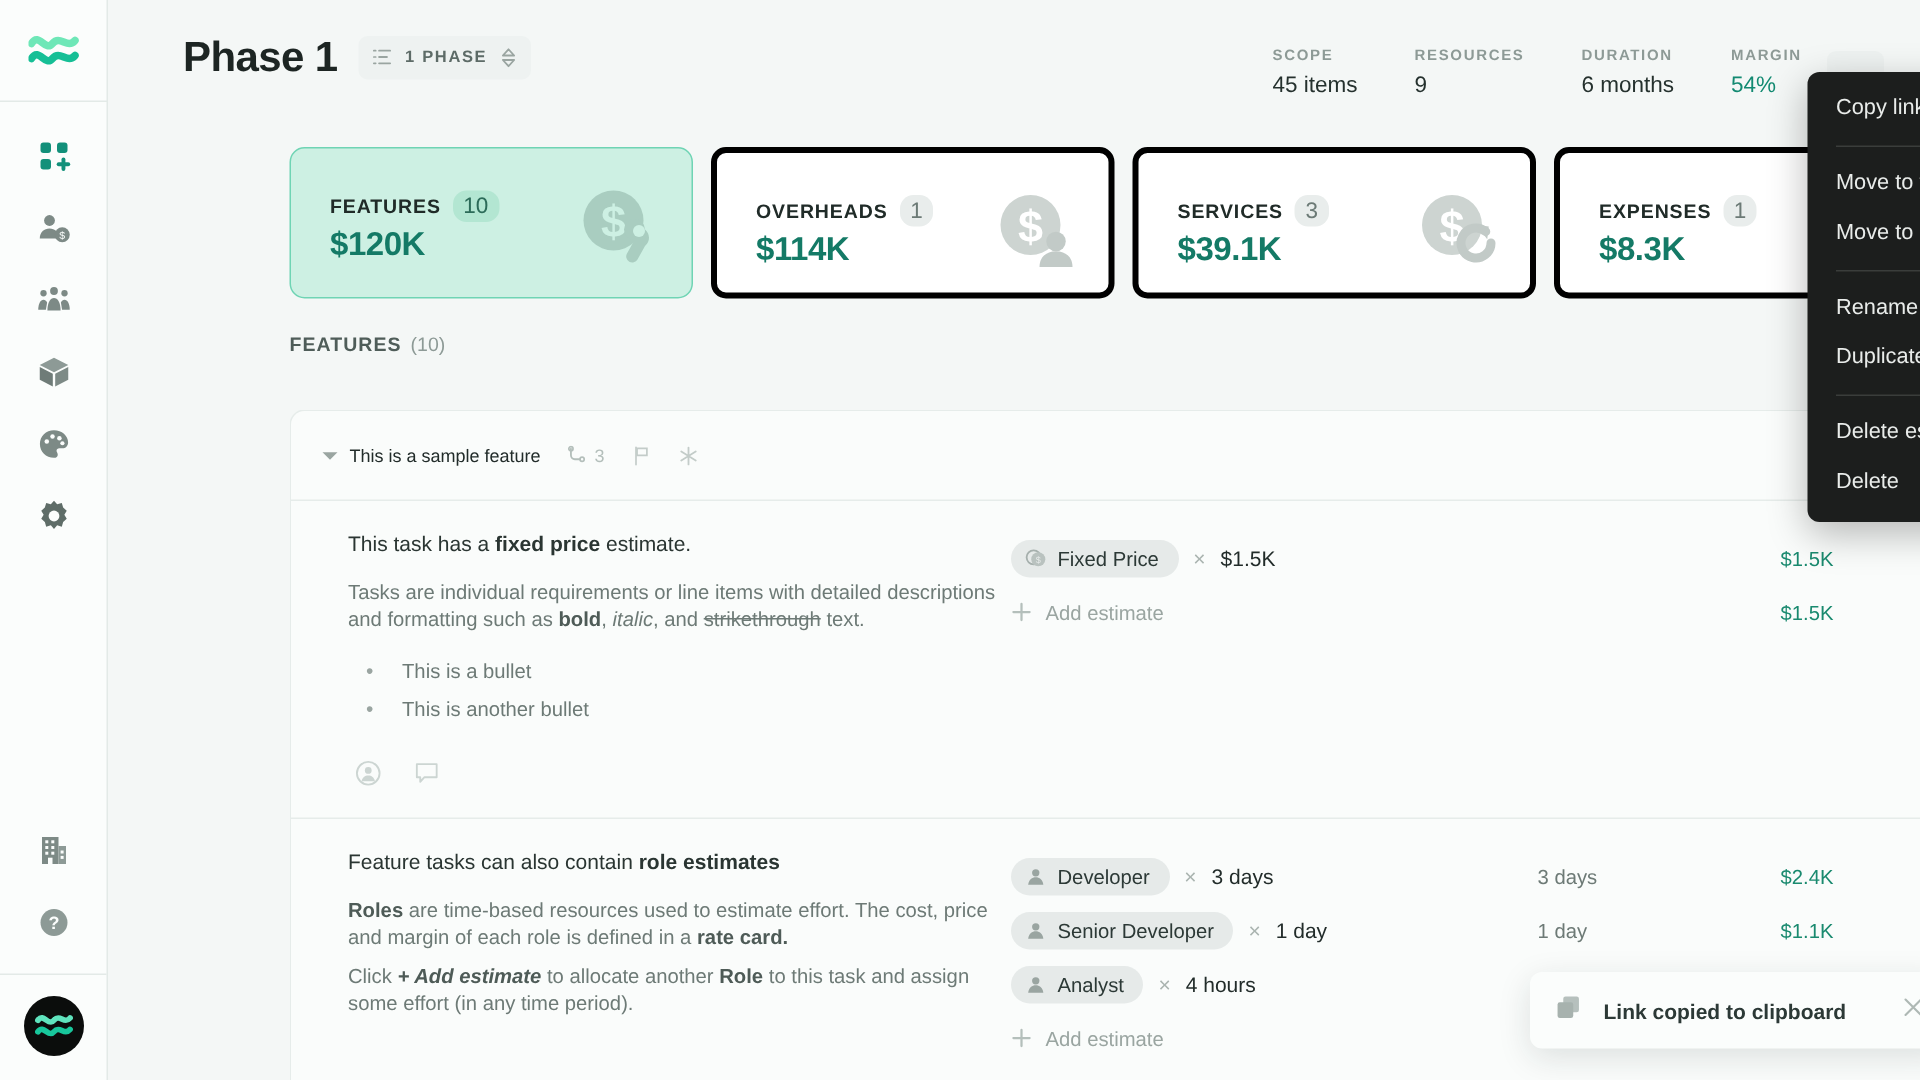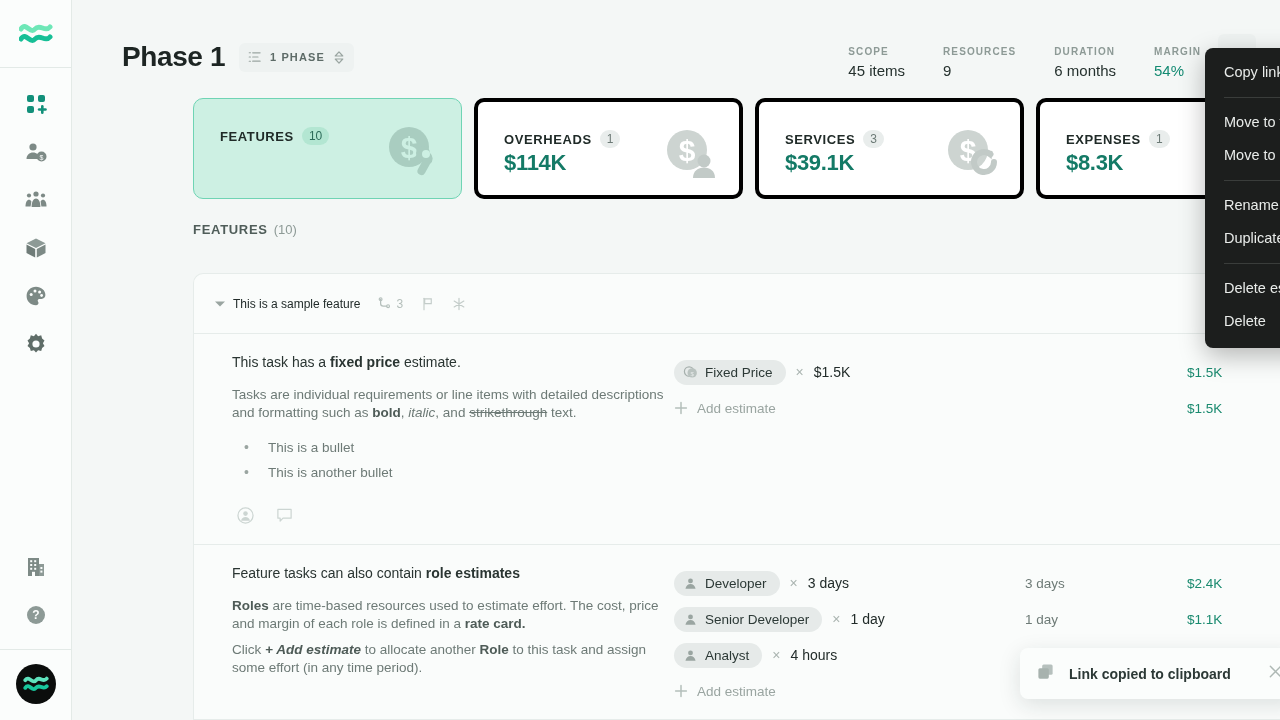--- a/index.html
+++ b/index.html
@@ -40,21 +40,21 @@
     display: flex; align-items: center; justify-content: center;
     margin: 0 auto 16px;
   }
 
   
   .main { flex: 1; height: 720px; position: relative; overflow: hidden;
           background: #f4f7f6; }
 
   .topbar {
     height: 92px; padding: 22px 24px 0 50px;
-    display: flex; align-items: center;
+    display: flex; align-items: flex-start;
   }
   .title-wrap { display: flex; align-items: center; gap: 14px; }
   .page-title {
     font-size: 28px; font-weight: bold; color: #1d2523; letter-spacing: -0.4px;
     line-height: 32px;
   }
   .phase-chip {
     display: flex; align-items: center; gap: 8px;
     background: #eef2f1; border-radius: 6px;
     padding: 7px 9px; cursor: pointer;
@@ -94,21 +94,21 @@
   }
   .card-head {
     display: flex; align-items: center; gap: 8px;
     padding: 28px 0 0 26px;
   }
   .card-title {
     font-size: 13px; font-weight: bold; letter-spacing: 0.6px;
     color: #202b28; text-transform: uppercase;
   }
   .card-count {
-    font-size: 12px; color: #6c7a76; background: #e9edec;
+    font-size: 15px; color: #6c7a76; background: #e9edec;
     border-radius: 9px; padding: 2px 7px; min-width: 18px; text-align: center;
   }
   .card.active .card-count { background: #b3e6d2; color: #2c6b59; }
   .card-value {
     font-size: 22px; font-weight: bold; color: #147a66;
     padding: 2px 0 0 26px; letter-spacing: -0.3px;
   }
   .card-icon {
     position: absolute; right: 18px; top: 26px; opacity: 1;
   }
@@ -364,20 +364,21 @@
       </div>
     </div>
 
     <div class="cards">
 
       <div class="card active">
         <div class="card-head">
           <span class="card-title">FEATURES</span>
           <span class="card-count">10</span>
         </div>
+        <div class="card-value">$120K</div>
         <div class="card-icon">
           <svg width="58" height="56" viewBox="0 0 58 56">
             <circle cx="24" cy="22" r="20" fill="#a9cdc0"></circle>
             <text x="24" y="33" font-size="30" font-weight="bold" fill="#cdf0e3" text-anchor="middle" font-family="Liberation Sans">$</text>
             <path d="M45 28 a7 7 0 1 0 -7 7 l-5 9 a4 4 0 0 0 7 4 l5 -9 a7 7 0 0 0 0 -11 Z" fill="#a9cdc0"></path>
             <circle cx="41" cy="29" r="4" fill="#cdf0e3"></circle>
           </svg>
         </div>
       </div>
 

